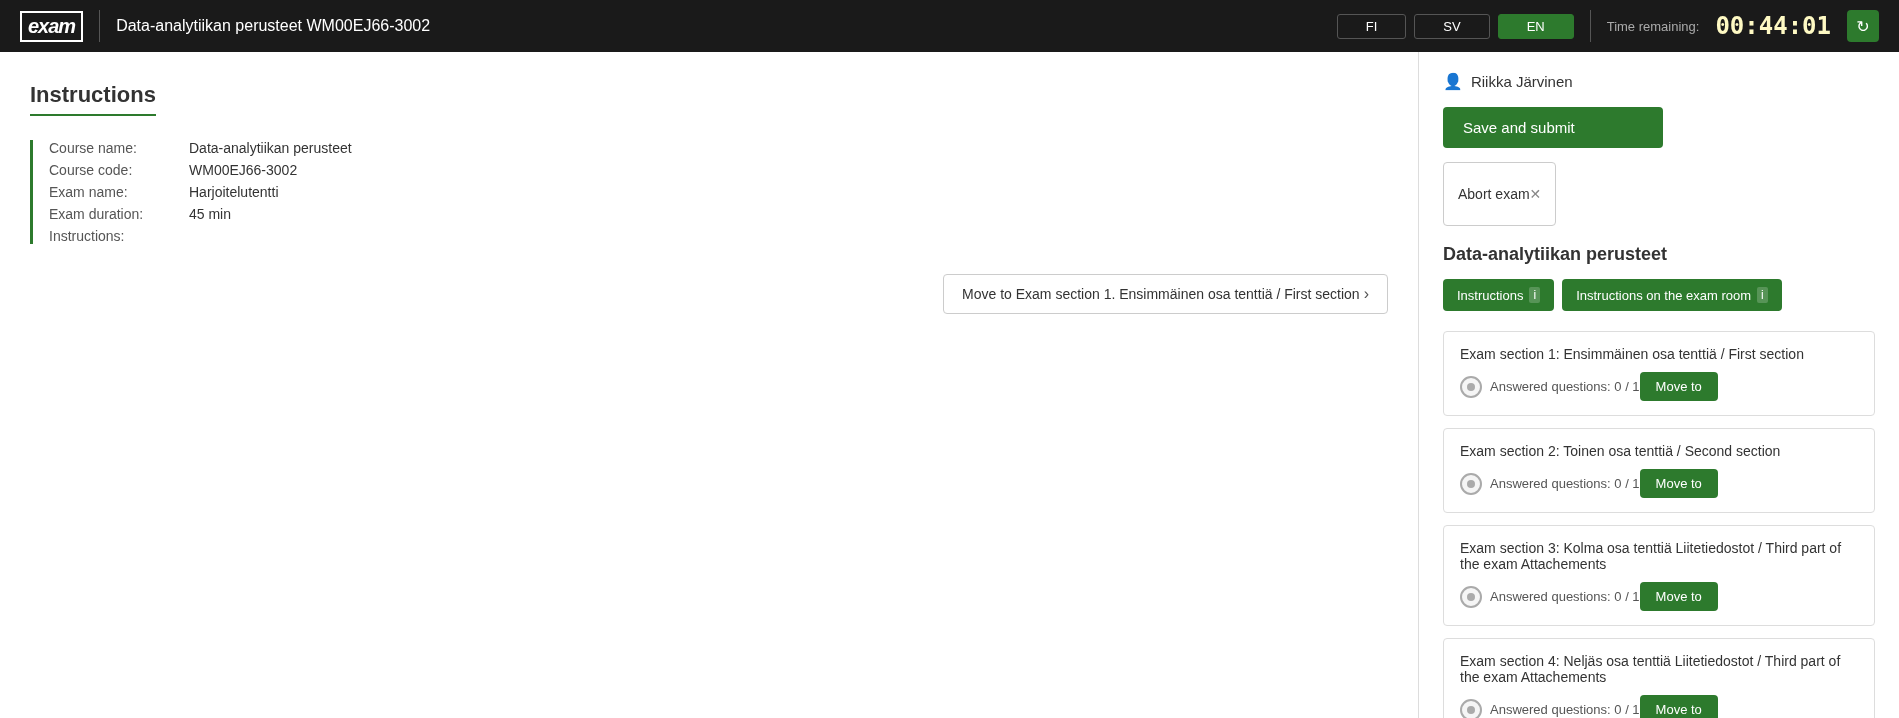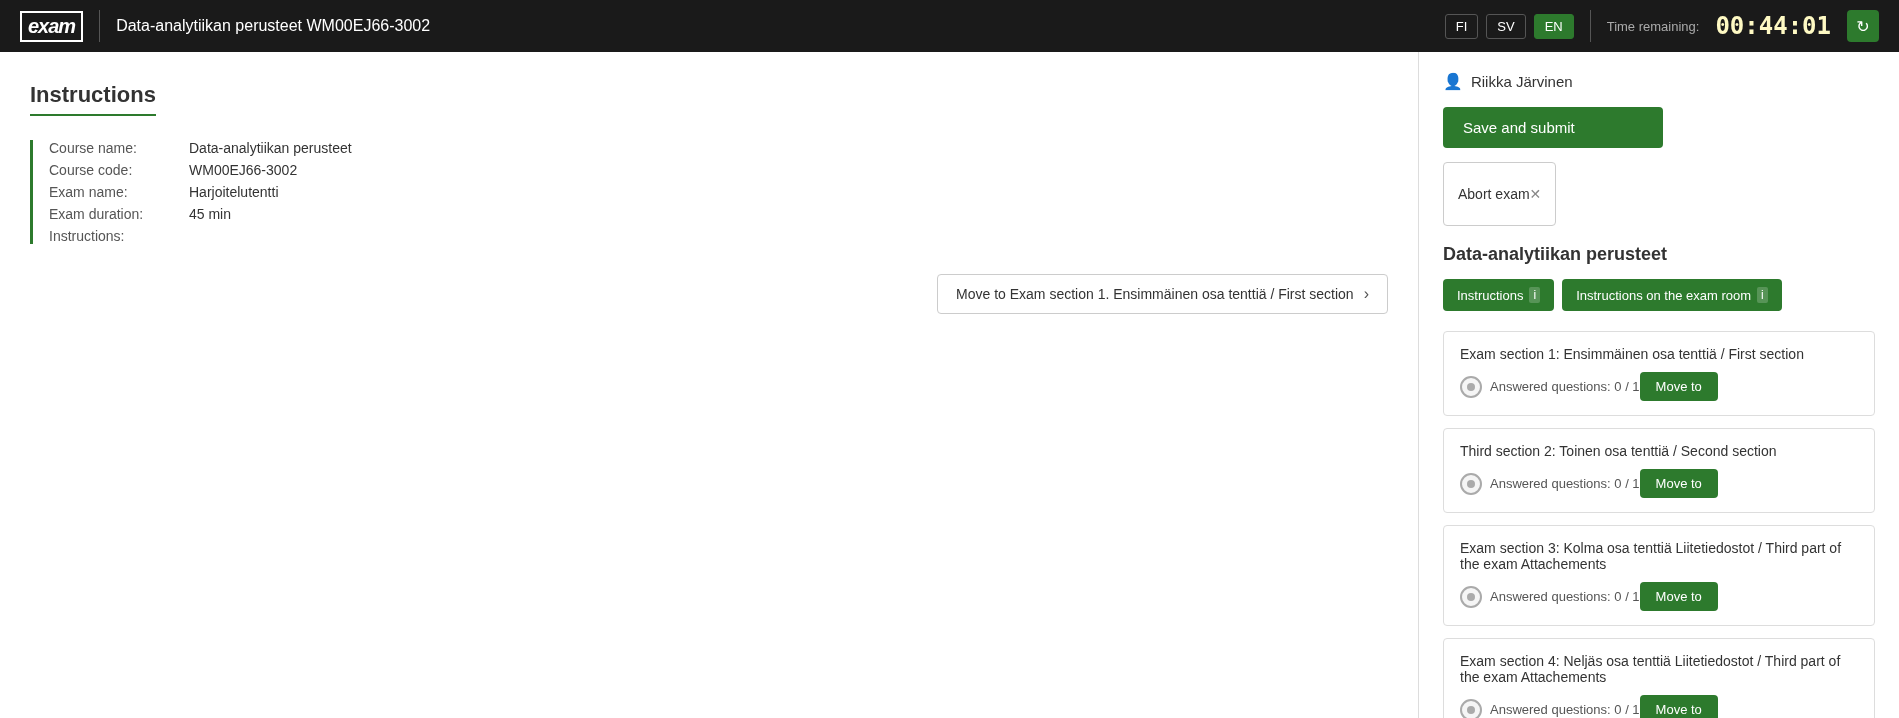--- a/index.html
+++ b/index.html
@@ -44,21 +44,21 @@
     .header-right {
       margin-left: auto;
       display: flex;
       align-items: center;
       gap: 8px;
     }
     .lang-btn {
       background: transparent;
       color: #fff;
       border: 1px solid #555;
-      padding: 4px 10px;
+      padding: 4px 28px;
       border-radius: 3px;
       cursor: pointer;
       font-size: 13px;
     }
     .lang-btn.active {
       background: #2d7a2d;
       border-color: #2d7a2d;
     }
     .header-divider2 {
       width: 1px;
@@ -137,21 +137,21 @@
       margin-top: 20px;
     }
     .move-to-section-btn {
       border: 1px solid #ccc;
       background: #fff;
       padding: 10px 18px;
       border-radius: 4px;
       cursor: pointer;
       display: flex;
       align-items: center;
-      gap: 10px;
+      gap: 4px;
       font-size: 14px;
       color: #333;
     }
     .chevron-right {
       font-size: 16px;
       color: #555;
     }
 
     
     .right-panel {
@@ -371,21 +371,21 @@
           <div class="circle-icon">
             <div class="circle-inner"></div>
           </div>
           <span class="answered-text">Answered questions: 0 / 1</span>
         </div>
         <button class="move-to-btn">Move to</button>
       </div>
     </div>
 
     <div class="exam-section-card">
-      <div class="exam-section-title">Third section 2: Toinen osa tenttiä / Second section</div>
+      <div class="exam-section-title">Exam section 2: Toinen osa tenttiä / Second section</div>
       <div class="exam-section-row">
         <div class="answered-row">
           <div class="circle-icon">
             <div class="circle-inner"></div>
           </div>
           <span class="answered-text">Answered questions: 0 / 1</span>
         </div>
         <button class="move-to-btn">Move to</button>
       </div>
     </div>

